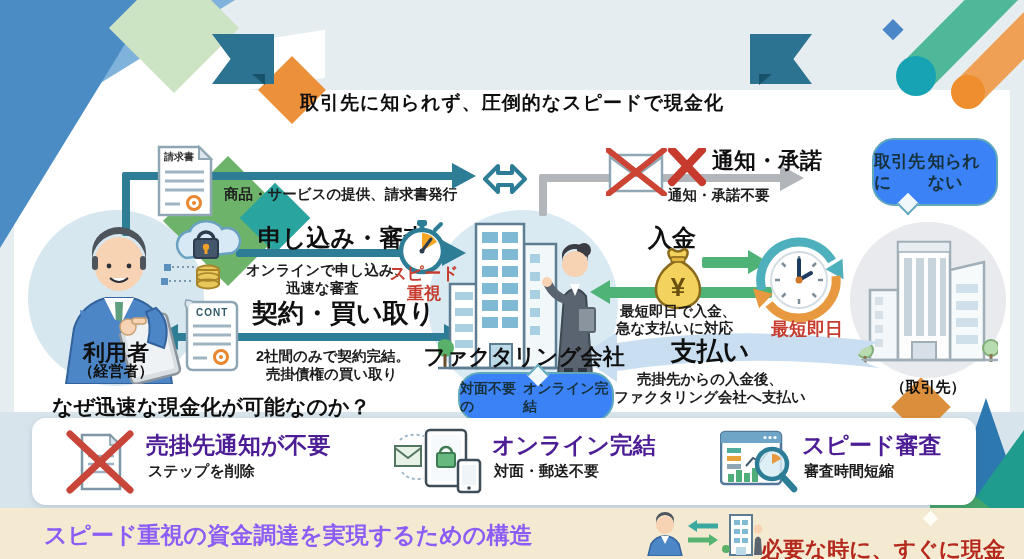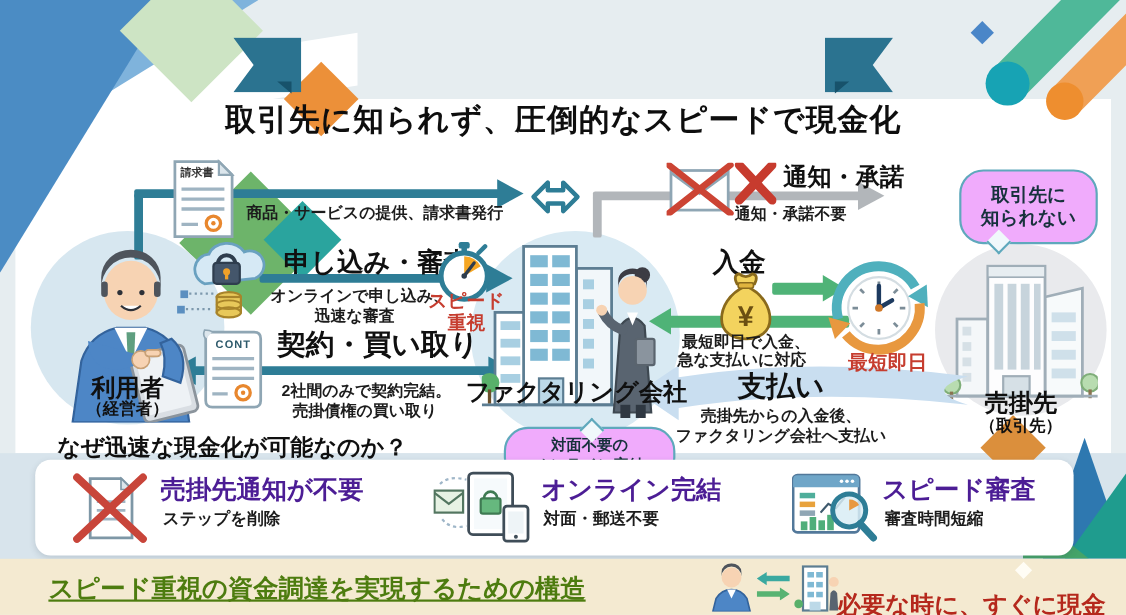--- a/index.html
+++ b/index.html
@@ -13,50 +13,50 @@
   .band-cream{left:0;top:508px;width:1024px;height:51px;background:#f4ead1;z-index:6;}
   
   .ribbon-band{left:252px;top:24px;width:520px;height:50px;background:#31809b;z-index:5;
     display:flex;align-items:center;justify-content:center;color:#fff;font-size:29px;font-weight:800;letter-spacing:2px;}
   .ribbon-flag{top:34px;width:62px;height:50px;background:#2b7390;z-index:4;}
   .flag-l{left:212px;clip-path:polygon(0 0,100% 0,100% 100%,0 100%,30% 50%);}
   .flag-r{left:750px;clip-path:polygon(0 0,100% 0,70% 50%,100% 100%,0 100%);}
   .fold{width:0;height:0;z-index:4;}
   .fold-l{left:252px;top:74px;border-top:11px solid #17526b;border-left:13px solid transparent;}
   .fold-r{left:759px;top:74px;border-top:11px solid #17526b;border-right:13px solid transparent;}
-  .subtitle{left:0;top:90px;width:1024px;text-align:center;font-size:28px;font-weight:800;color:#0e0e0e;letter-spacing:1px;z-index:5;}
+  .subtitle{left:0;top:90px;width:1024px;text-align:center;font-size:19px;font-weight:800;color:#0e0e0e;letter-spacing:1px;z-index:5;}
   
   .flow-title{font-weight:800;color:#101010;z-index:3;}
   .flow-desc{font-weight:700;color:#1c1c1c;font-size:14.5px;line-height:1.25;z-index:3;}
   .red{color:#c63d2f;}
   
   .hline,.vline{z-index:2;}
   .hline{height:8px;background:#2e7d96;border-radius:2px;}
   .vline{width:8px;background:#2e7d96;border-radius:2px;}
   .gray{background:#b2b6ba;}
   .greenbar{background:#4fb377;height:11px;}
   .head-r{width:0;height:0;border-top:13px solid transparent;border-bottom:13px solid transparent;border-left:24px solid #2e7d96;z-index:2;}
   .head-l{width:0;height:0;border-top:13px solid transparent;border-bottom:13px solid transparent;border-right:24px solid #2e7d96;z-index:2;}
   .head-gray{border-left-color:#b2b6ba;}
   .ghead-r{width:0;height:0;border-top:12px solid transparent;border-bottom:12px solid transparent;border-left:20px solid #4fb377;z-index:2;}
   .ghead-l{width:0;height:0;border-top:12px solid transparent;border-bottom:12px solid transparent;border-right:20px solid #4fb377;z-index:2;}
   
   .actor-circle{border-radius:50%;z-index:1;}
   .actor-label{font-weight:800;color:#101010;text-align:center;z-index:3;}
-  .bubble{background:#f0abfc;border:2.5px solid #5fa8bc;border-radius:22px;z-index:4;
-    display:flex;flex-direction:column;align-items:center;justify-content:center;font-weight:800;color:#17313c;margin-top:16px;}
+  .bubble{background:#3b82f6;border:2.5px solid #5fa8bc;border-radius:22px;z-index:4;
+    display:flex;flex-direction:row;align-items:center;justify-content:center;font-weight:800;color:#17313c;}
   .bubble .tail{position:absolute;width:14px;height:14px;background:#f0f8fb;transform:rotate(45deg);}
   
   .why-card{left:32px;top:418px;width:944px;height:87px;background:#fff;border-radius:14px;
     box-shadow:0 2px 6px rgba(60,80,95,.18);z-index:5;}
   .feat-title{font-weight:800;color:#4c1d95;font-size:23px;z-index:6;}
   .feat-desc{font-weight:700;color:#1c1c1c;font-size:15px;z-index:6;}
   .why-heading{left:52px;top:393px;font-size:21px;font-weight:800;color:#101010;z-index:5;}
   
-  .footer-left{left:44px;top:520px;font-size:23px;font-weight:800;color:#4d7c0f;z-index:7;text-decoration:underline;}
+  .footer-left{left:44px;top:520px;font-size:23px;font-weight:800;color:#8b5cf6;z-index:7;}
   .footer-right{left:756px;top:521px;width:254px;text-align:center;font-size:22px;font-weight:800;color:#b5281c;z-index:7;margin-top:14px;}
   .decor{z-index:1;}
   svg{display:block;}
   svg text{font-family:"Liberation Sans","DejaVu Sans",sans-serif;}
 </style>
 </head>
 <body>
 
 <div id="canvas">
 
@@ -272,21 +272,20 @@
       <rect x="58" y="24" width="8" height="78" fill="#c7d4dc"></rect>
     <rect x="70" y="24" width="8" height="78" fill="#c7d4dc"></rect>
       <rect x="82" y="24" width="6" height="78" fill="#c7d4dc"></rect>
     <rect x="54" y="108" width="24" height="18" fill="#d6e0e6" stroke="#a0aeb8" stroke-width="2"></rect>
     <circle cx="7" cy="116" r="8" fill="#b8dcb0" stroke="#7fae79" stroke-width="2"></circle>
     <rect x="5.5" y="122" width="3" height="8" fill="#8a7350"></rect>
     <circle cx="133" cy="114" r="8" fill="#b8dcb0" stroke="#7fae79" stroke-width="2"></circle>
     <rect x="131.5" y="120" width="3" height="8" fill="#8a7350"></rect>
     <line x1="0" y1="126" x2="140" y2="126" stroke="#a0aeb8" stroke-width="2.5"></line>
   </svg>
-  <div class="abs actor-label" style="left:850px;top:352px;width:156px;font-size:22px;">売掛先</div>
   <div class="abs actor-label" style="left:850px;top:378px;width:156px;font-size:15px;">（取引先）</div>
 
   <div class="abs flow-title" style="left:648px;top:222px;font-size:24px;">入金</div>
   <svg class="abs" style="left:648px;top:246px;z-index:3;" width="60" height="64" viewBox="0 0 60 64">
     <path d="M22,12 Q18,4 24,3 Q30,8 36,3 Q42,4 38,12 Z" fill="#f3d35e" stroke="#8a6a1c" stroke-width="2.5"></path>
     <path d="M30,14 C14,21 8,34 8,44 C8,56 18,62 30,62 C42,62 52,56 52,44 C52,34 46,21 30,14 Z" fill="#f3d35e" stroke="#8a6a1c" stroke-width="2.5"></path>
     <rect x="23" y="11" width="14" height="5" rx="2" fill="#e0b43e" stroke="#8a6a1c" stroke-width="1.5"></rect>
     <text x="30" y="50" font-size="26" font-weight="bold" fill="#6b4f12" text-anchor="middle">¥</text>
   </svg>
   <div class="abs hline greenbar" style="left:702px;top:257px;width:50px;"></div>

